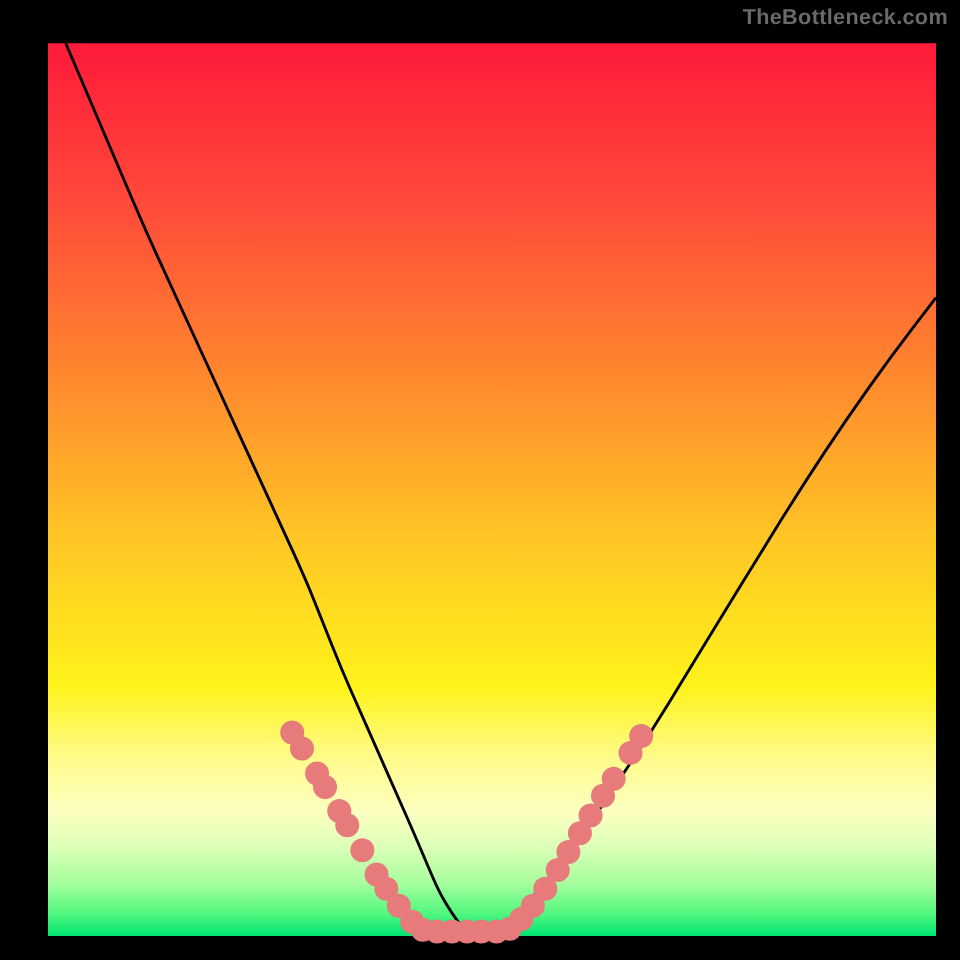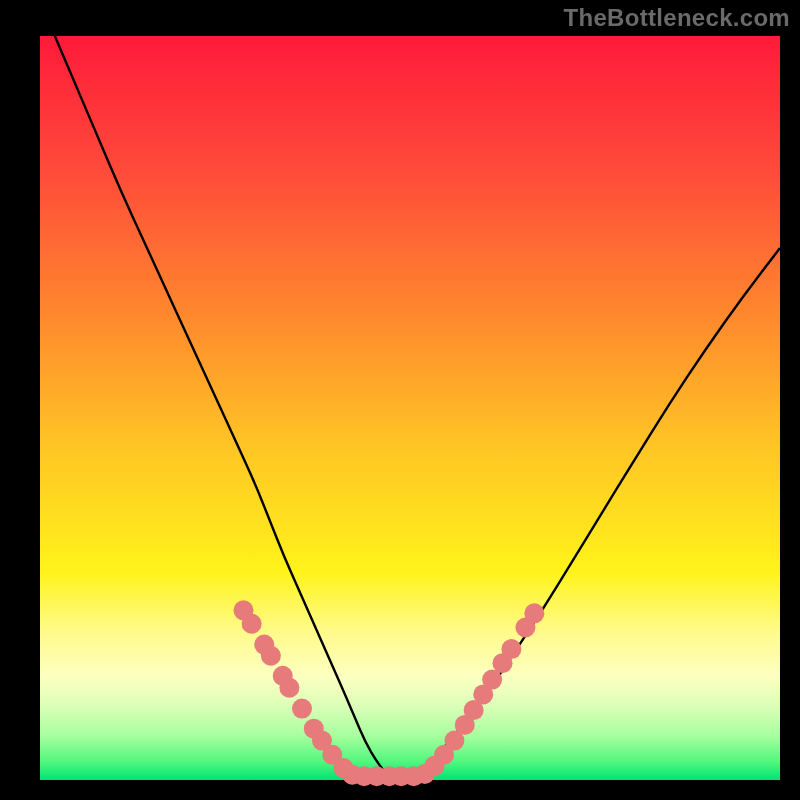--- a/index.html
+++ b/index.html
@@ -15,21 +15,21 @@
     position: relative;
     width: 800px;
     height: 800px;
     background: #000;
   }
   .watermark {
     position: absolute;
     top: 4px;
     right: 10px;
     color: #6a6a6a;
-    font-size: 24px;
+    font-size: 18px;
     font-weight: 600;
     letter-spacing: 0.3px;
     z-index: 5;
   }
   svg.plot {
     position: absolute;
     left: 0;
     top: 0;
   }
 </style>

